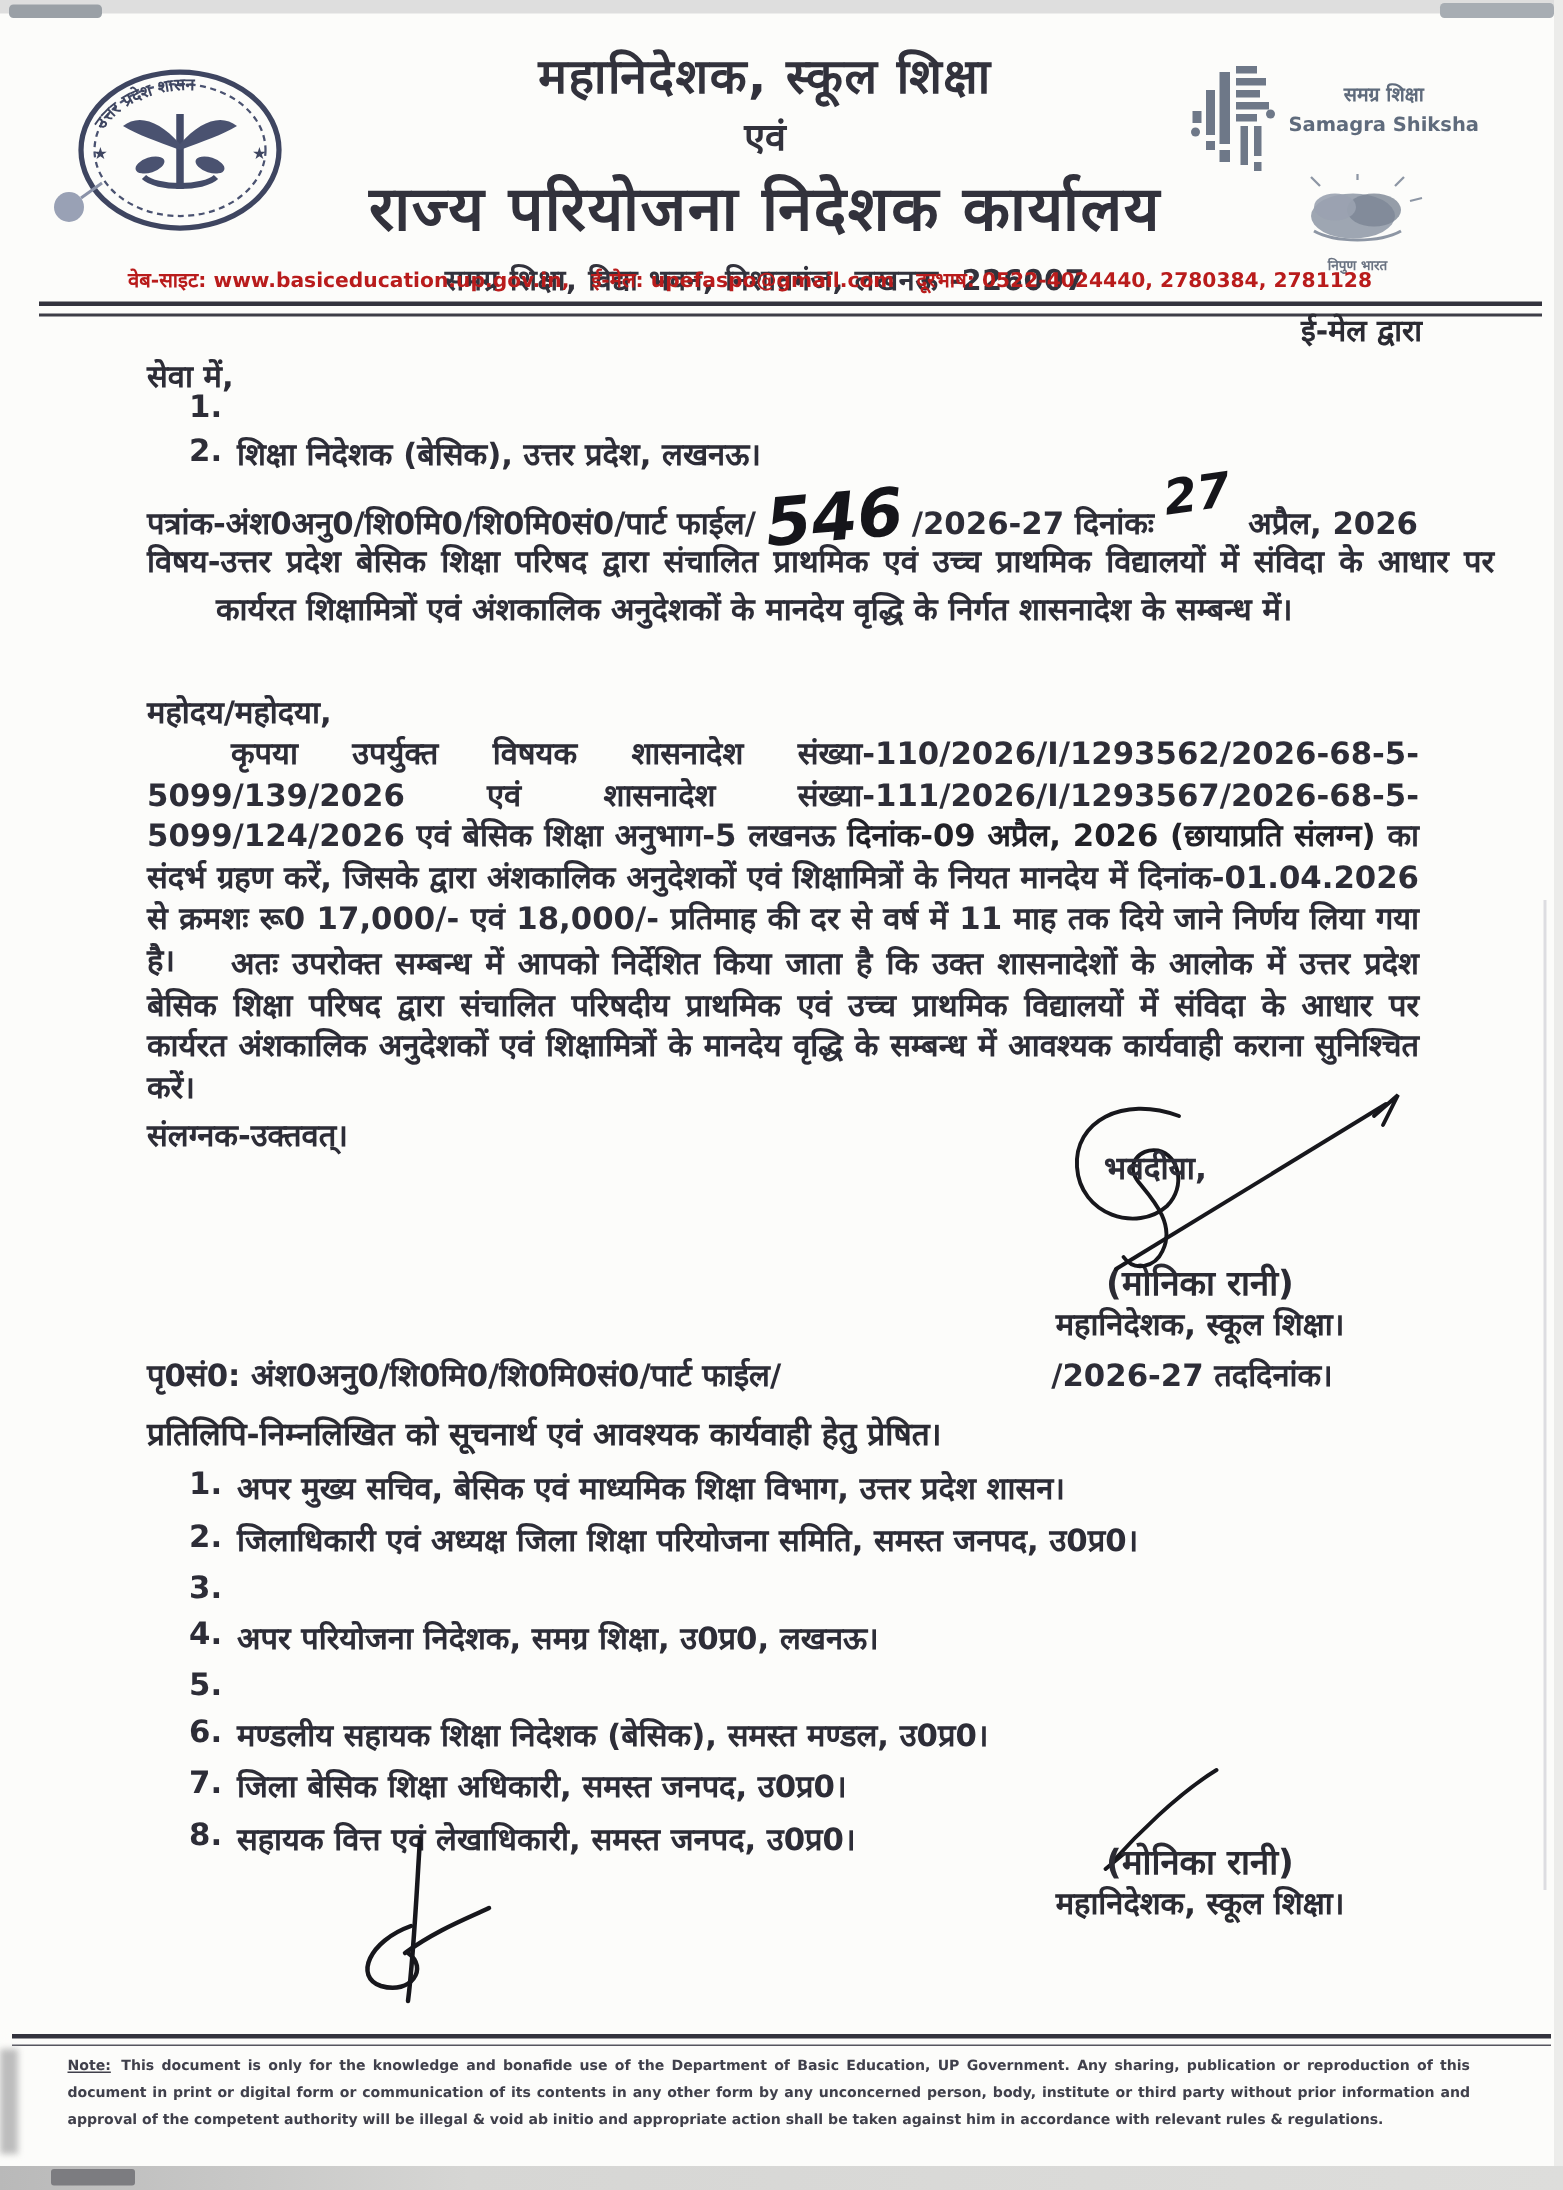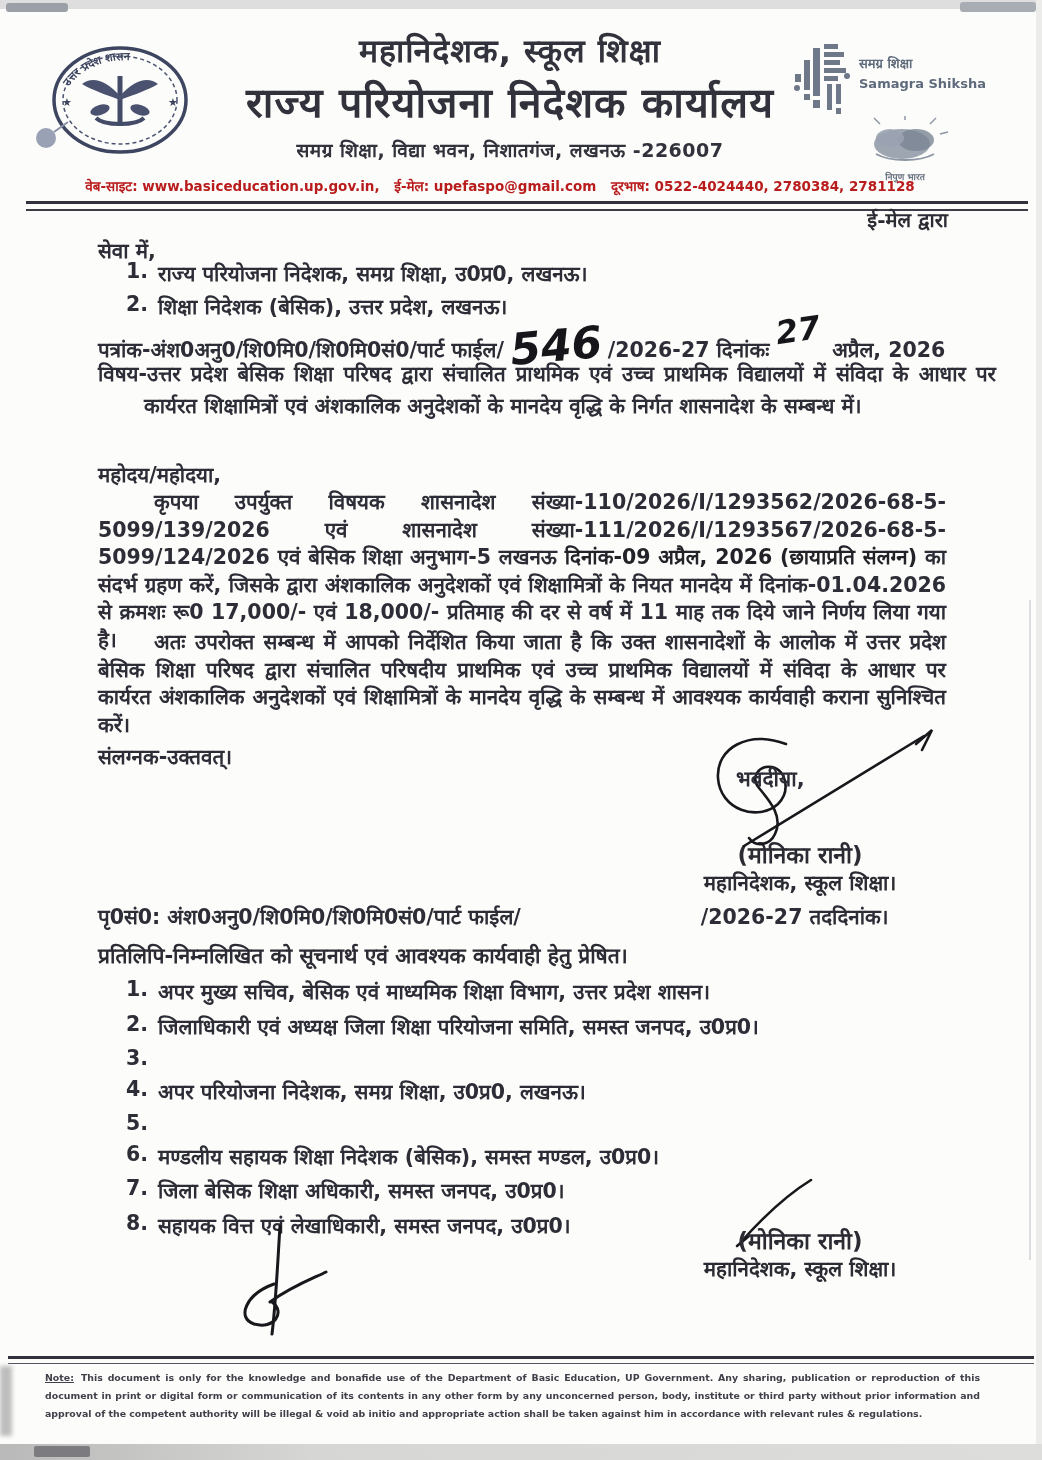--- a/index.html
+++ b/index.html
@@ -12,21 +12,21 @@
   
   .title-block{left:190px;top:28px;width:640px;text-align:center;font-weight:700;color:#32323c;}
   .title-line1{font-size:32px;letter-spacing:1px;}
   .title-conj{font-size:25px;margin-top:2px;}
   .title-line2{font-size:41px;letter-spacing:1px;margin-top:2px;}
   .addr-line{font-size:19px;margin-top:8px;letter-spacing:.5px;}
   .contact-line{left:60px;top:177px;width:880px;text-align:center;font-size:13.5px;font-weight:700;color:#b91c1c;}
   .contact-line .lbl{margin-left:10px;}
   .rule-top{left:26px;top:201px;width:1002px;height:5px;border-top:3px solid #33333d;border-bottom:2px solid #3d3d47;}
   .samagra{left:793px;top:40px;display:flex;gap:8px;align-items:flex-start;}
-  .samagra-text{font-size:13px;font-weight:700;color:#5f6b7c;line-height:1.5;margin-top:14px;}
+  .samagra-text{font-size:13px;font-weight:700;color:#5f6b7c;line-height:1.5;margin-top:14px;text-align:center;}
   .nipun{left:845px;top:116px;width:120px;text-align:center;}
   .nipun-caption{font-size:9px;font-weight:700;color:#6a7382;margin-top:-2px;}
   .via-email{top:206px;right:94px;font-size:20px;font-weight:700;}
   
   .t{font-size:20.5px;font-weight:600;color:#2d2d37;}
   .salutation{left:98px;top:236px;}
   .rows{left:126px;display:flex;flex-direction:column;gap:5px;}
   .row{display:flex;}
   .row .n{width:32px;font-weight:700;flex:none;}
   .recipients{top:259px;width:780px;}
@@ -99,20 +99,21 @@
       <ellipse cx="110" cy="76" rx="10" ry="5" fill="#4a5270" transform="rotate(18 110 76)"></ellipse>
       <text x="32" y="72" font-size="11" fill="#3e4560">★</text>
       <text x="138" y="72" font-size="11" fill="#3e4560">★</text>
       <circle cx="16" cy="104" r="10" fill="#99a1b5"></circle>
       <path d="M24,98 L38,88" stroke="#8a92a8" stroke-width="2"></path>
     </svg>
   </div>
 
   <div class="abs title-block">
     <div class="title-line1">महानिदेशक, स्कूल शिक्षा</div>
+    <div class="title-conj">एवं</div>
     <div class="title-line2">राज्य परियोजना निदेशक कार्यालय</div>
     <div class="addr-line">समग्र शिक्षा, विद्या भवन, निशातगंज, लखनऊ -226007</div>
   </div>
 
   <div class="abs samagra">
     <svg width="58" height="78" viewBox="0 0 58 78">
       <g fill="#6e7888">
         <rect x="2" y="34" width="6" height="8"></rect>
           <rect x="11" y="20" width="6" height="30"></rect>
         <rect x="11" y="54" width="6" height="6"></rect>
@@ -162,21 +163,20 @@
   </div>
 
   <div class="abs rule-top"></div>
 
   <div class="abs via-email">ई-मेल द्वारा</div>
 
   <div class="abs t salutation">सेवा में,</div>
   <div class="abs t rows recipients">
     <div class="row">
       <span class="n">1.</span>
-      <span>राज्य परियोजना निदेशक, समग्र शिक्षा, उ0प्र0, लखनऊ।</span>
     </div>
     <div class="row">
       <span class="n">2.</span>
       <span>शिक्षा निदेशक (बेसिक), उत्तर प्रदेश, लखनऊ।</span>
     </div>
   </div>
 
   <div class="abs t ref-line">
     <span>पत्रांक-अंश0अनु0/शि0मि0/शि0मि0सं0/पार्ट फाईल/</span><span class="hw hw-546">546</span><span>/2026-27 दिनांकः</span>
     <span class="hw hw-27">27</span>

